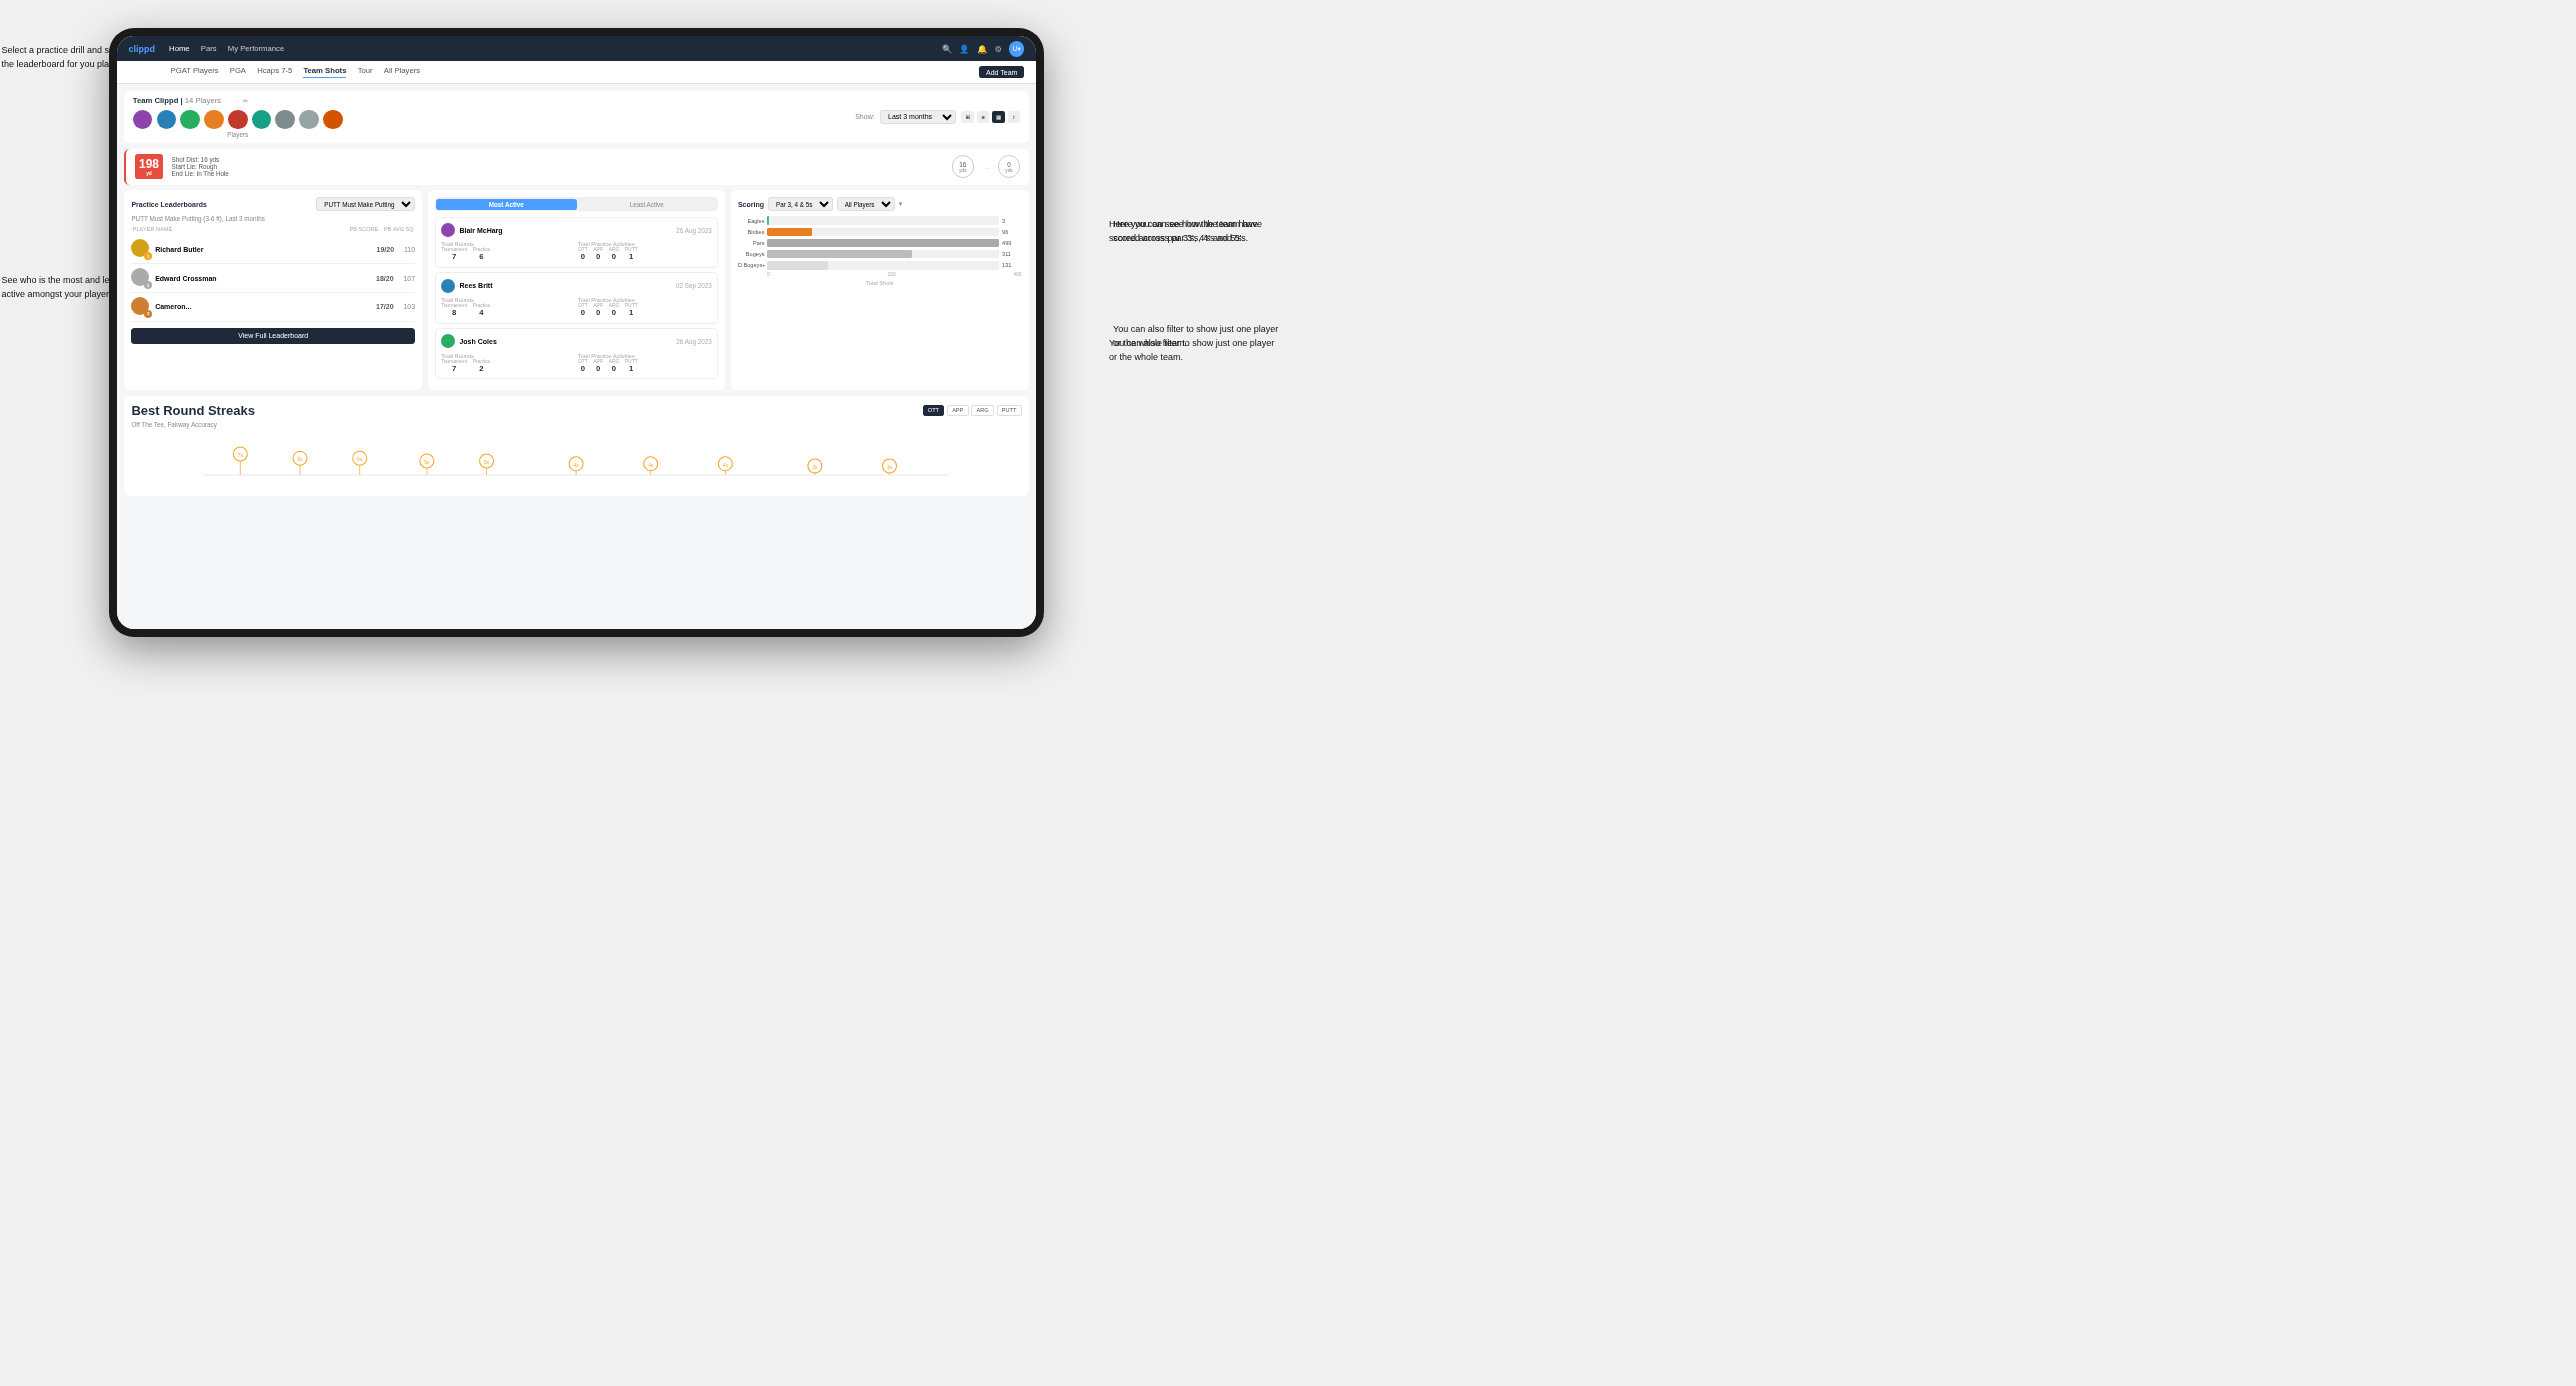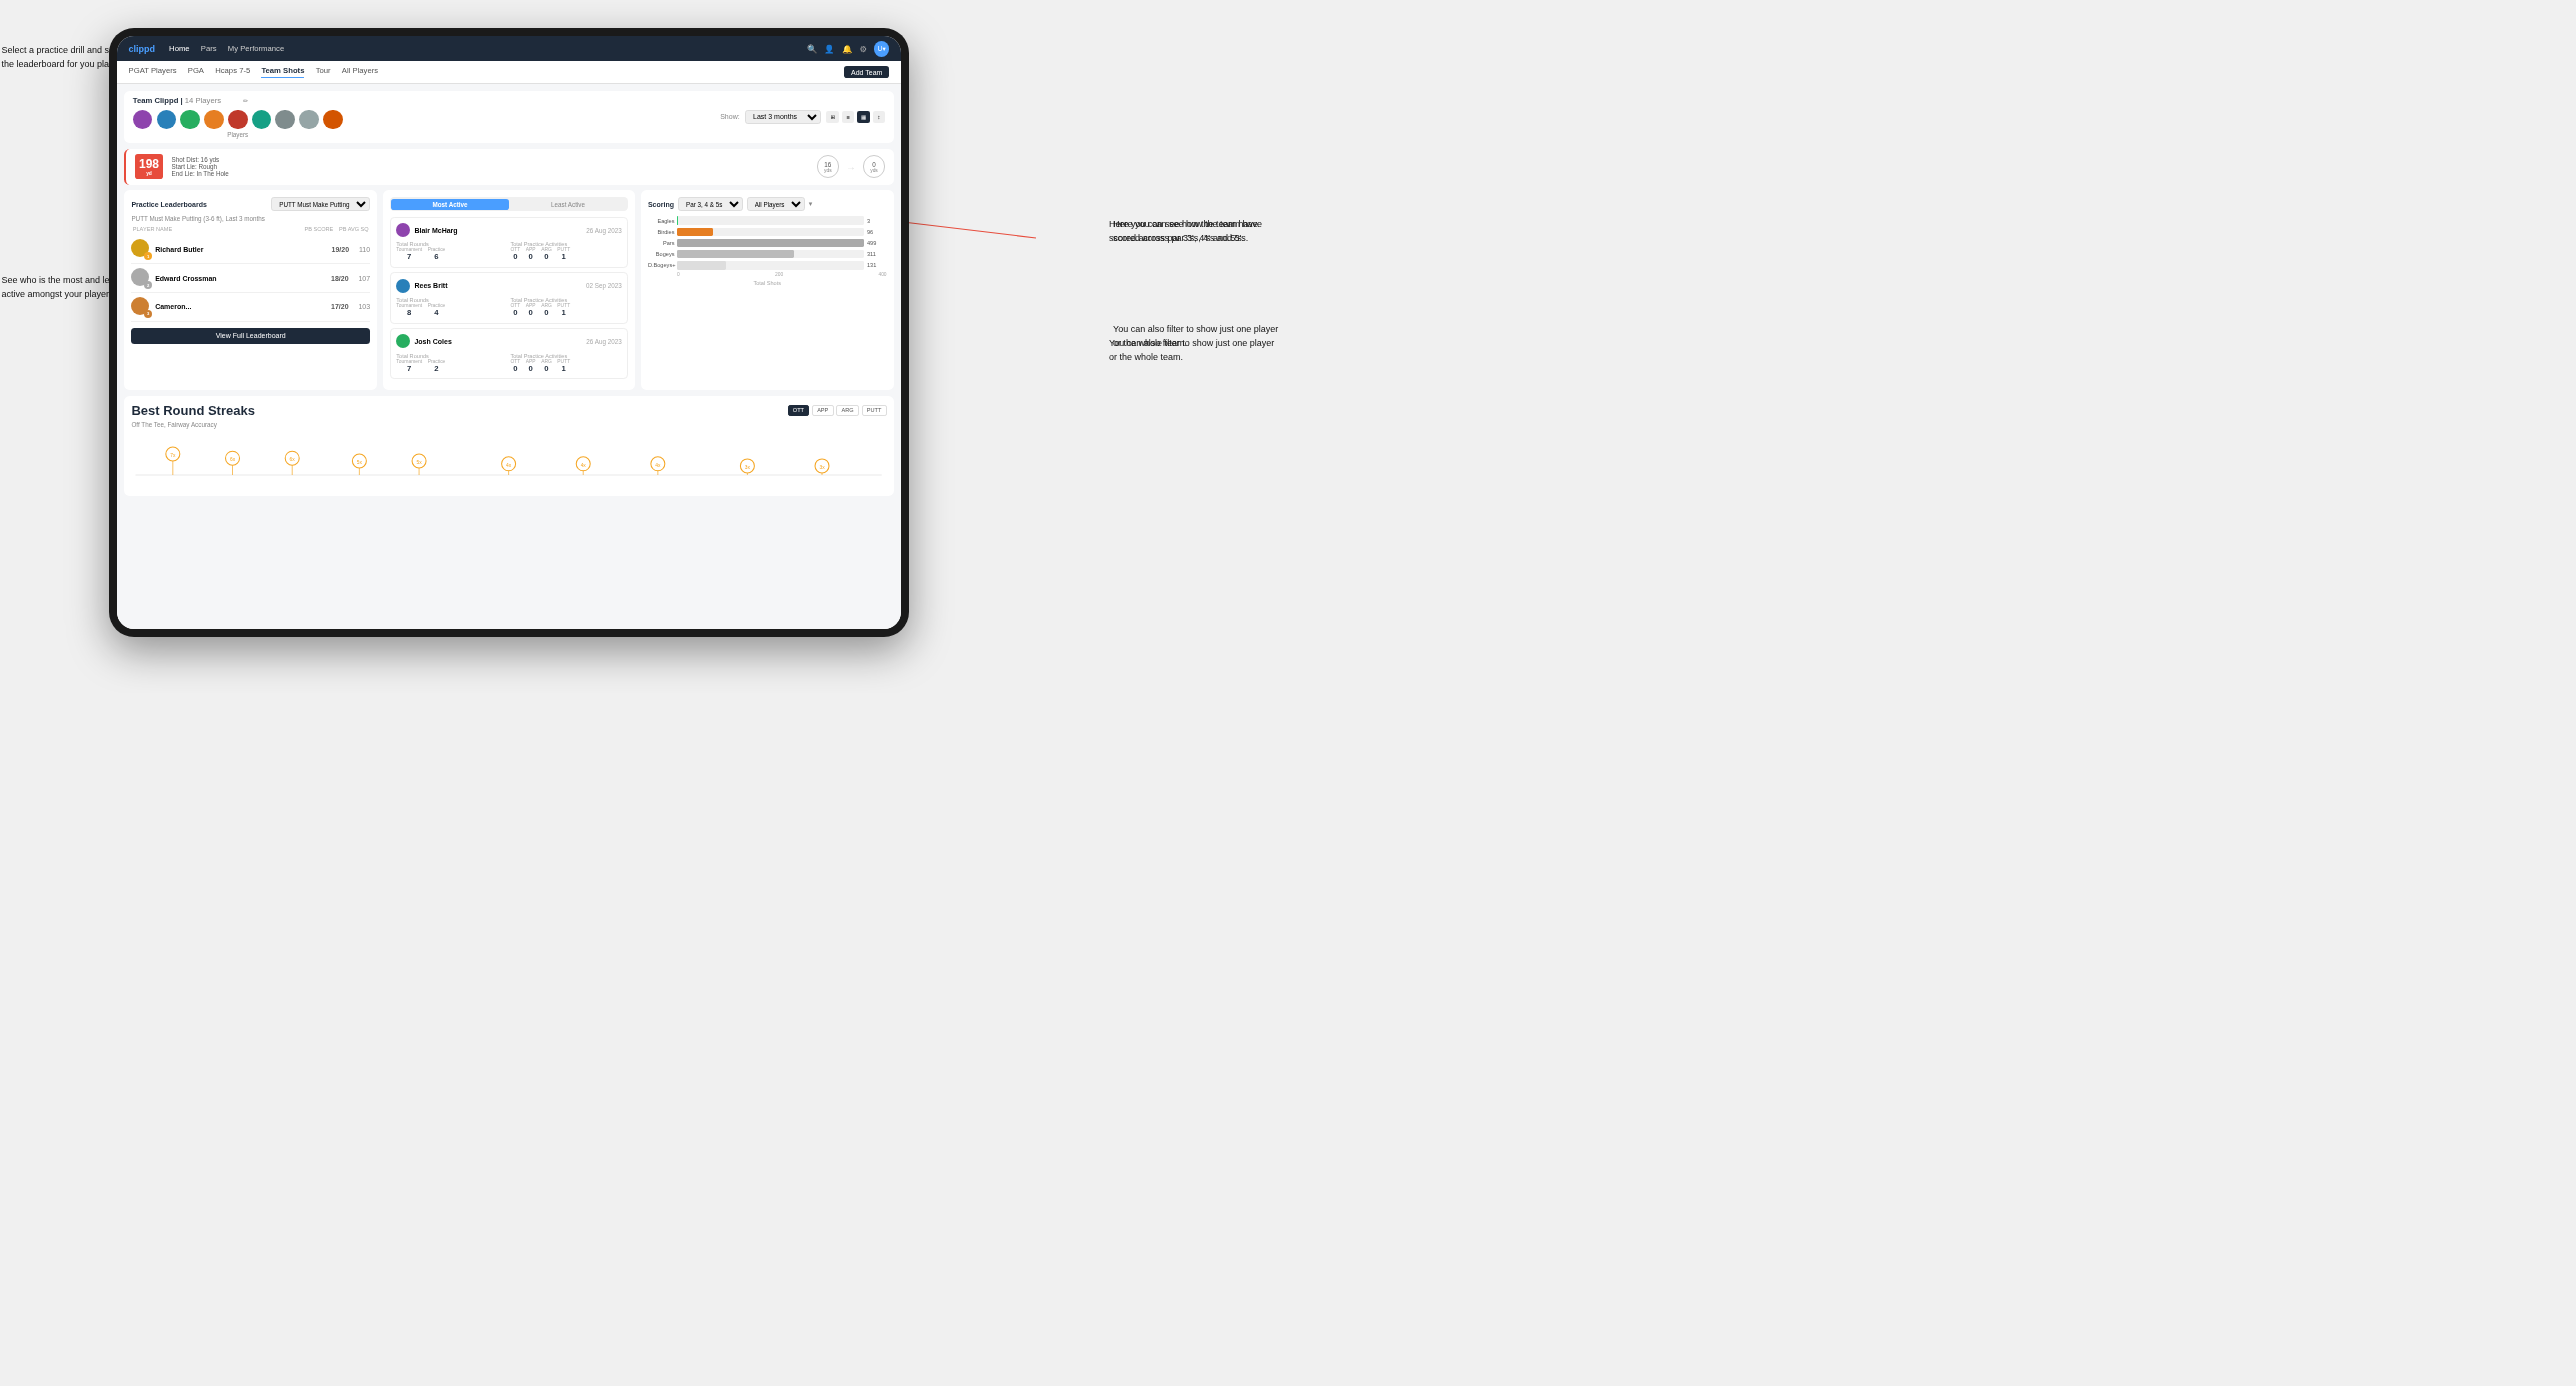--- a/index.html
+++ b/index.html
@@ -10,21 +10,21 @@
       height: 693px;
       overflow: hidden;
       position: relative;
     }
 
     
     .ipad-frame {
       position: absolute;
       top: 28px;
       left: 109px;
-      width: 800px;
+      width: 935px;
       height: 609px;
       background: #1a1a1a;
       border-radius: 25px;
       padding: 8.4px;
       box-shadow: 0 14px 42px rgba(0,0,0,0.4);
     }
 
     .ipad-screen {
       width: 100%;
       height: 100%;
@@ -91,20 +91,21 @@
       display: flex;
       align-items: center;
       padding: 0 11.2px;
       height: 22.4px;
       flex-shrink: 0;
     }
     .subnav-tabs {
       display: flex;
       gap: 11.2px;
       flex: 1;
+      margin-left: 42px;
     }
     .subnav-tab {
       font-size: 7.7px;
       color: #555;
       cursor: pointer;
       padding-bottom: 1.4px;
     }
     .subnav-tab.active {
       color: #1e2a3a;
       border-bottom: 1.4px solid #4a9eff;

